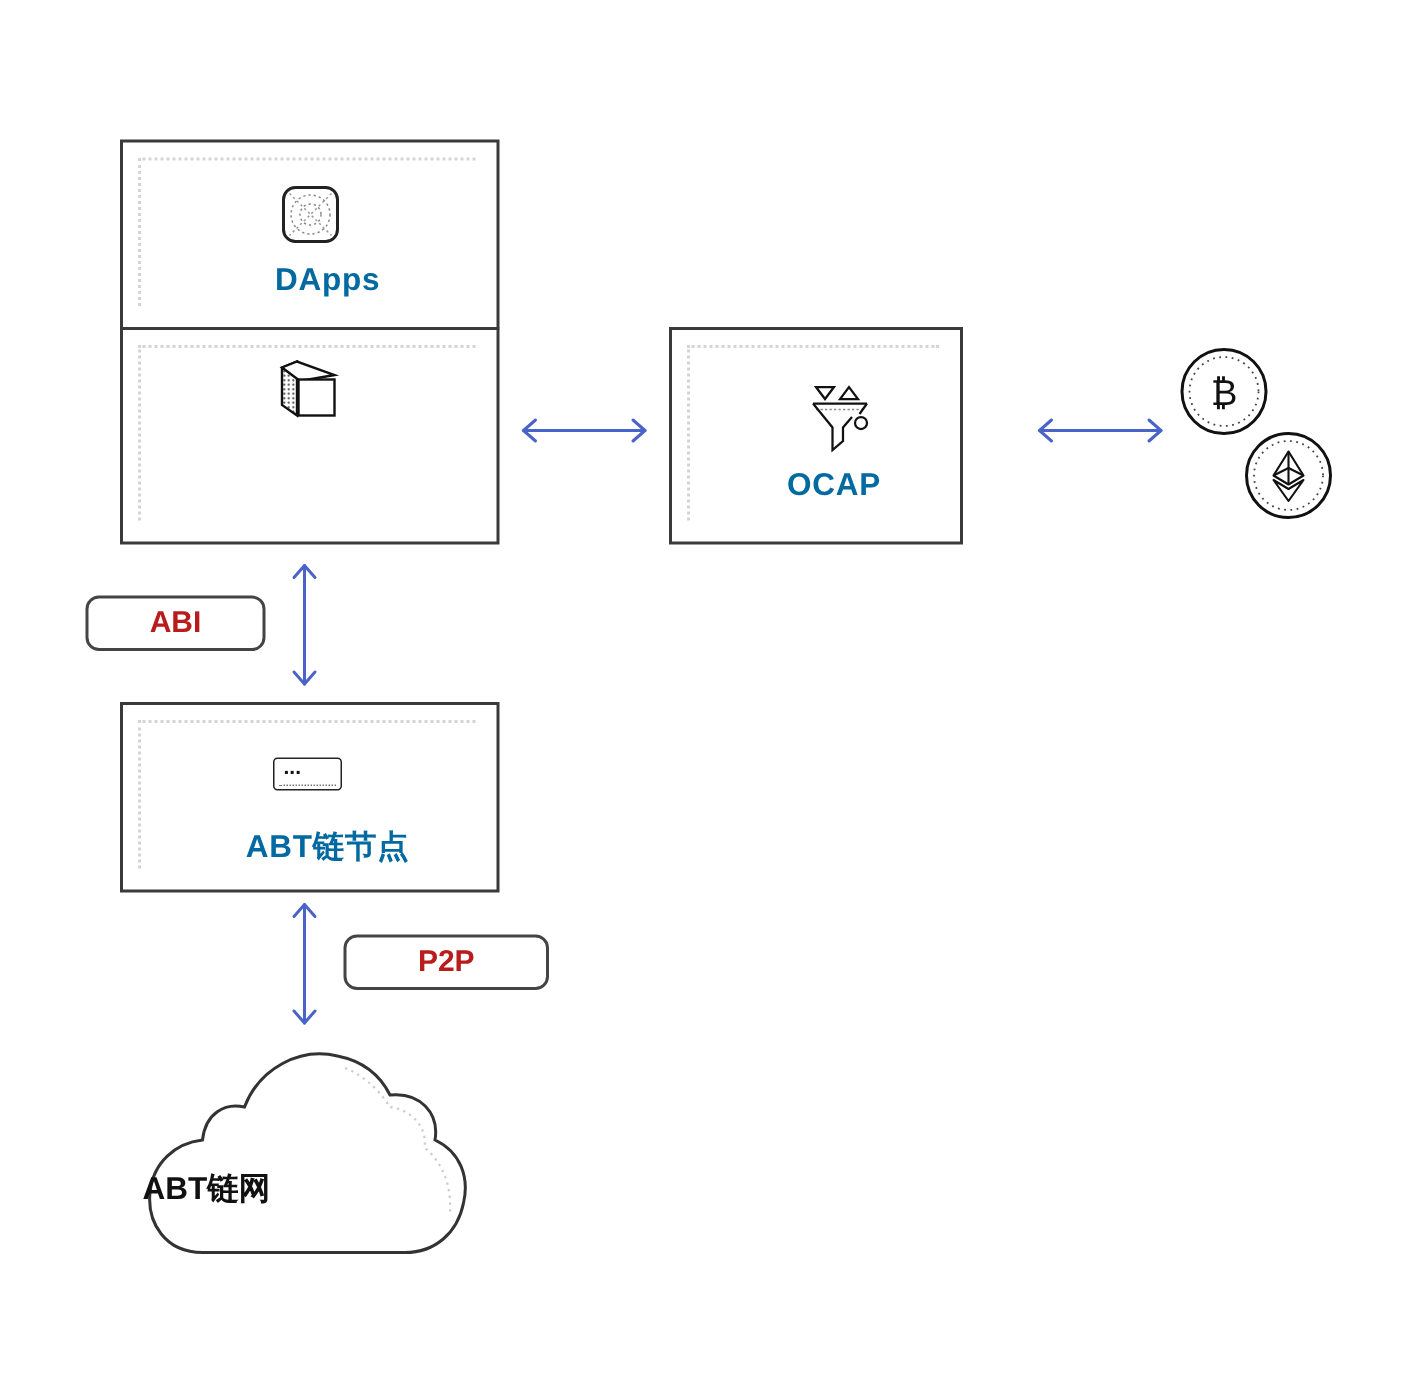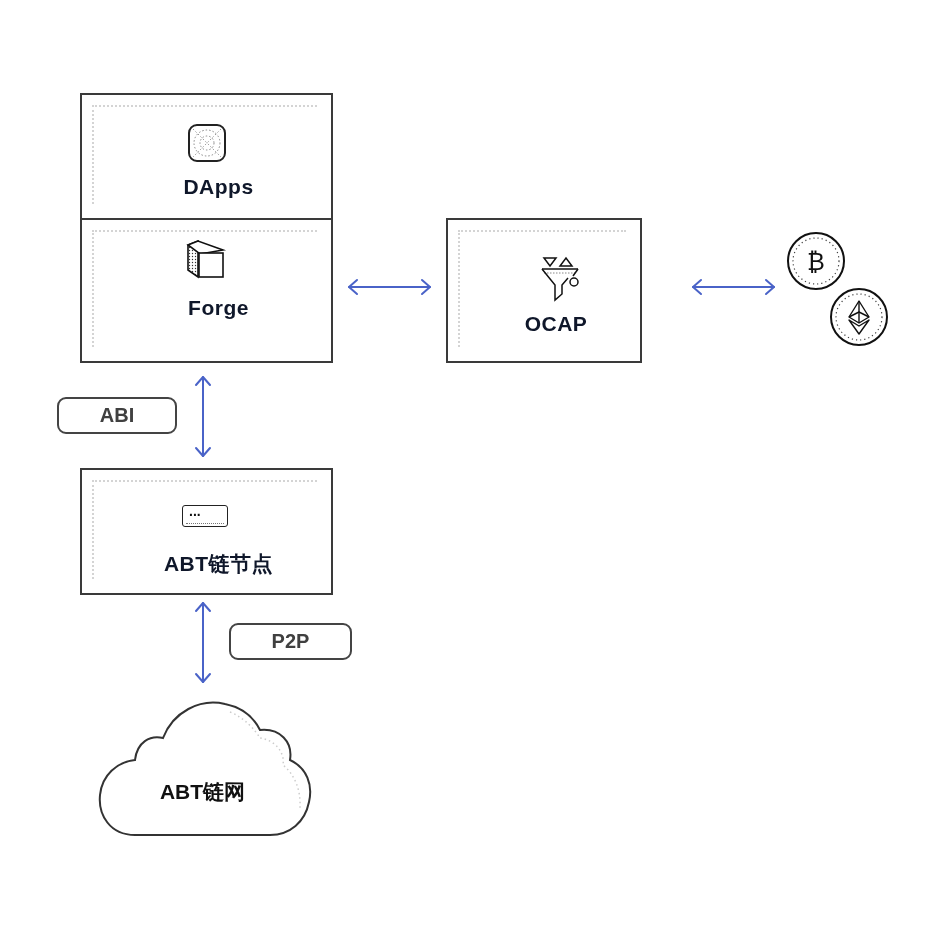--- a/index.html
+++ b/index.html
@@ -2,26 +2,26 @@
 <html><head>
 <meta charset="utf-8">
 <style>
   html, body { margin: 0; padding: 0; background: #ffffff; }
   body { width: 939px; height: 930px; position: relative; overflow: hidden;
          font-family: "Liberation Sans", "DejaVu Sans", sans-serif; color: #111; }
   .box { position: absolute; border: 2px solid #3a3a3a; background: #fff; box-sizing: border-box; }
   .box .dots { position: absolute; left: 10px; top: 10px; right: 14px; bottom: 14px;
                border-top: 2px dotted #d4d4d4; border-left: 2px dotted #d4d4d4; }
   .label { position: absolute; left: 0; right: 0; text-align: center; font-weight: bold;
-           font-size: 21px; letter-spacing: 0.5px; color: #0f172a; padding-left: 24px; }
+           font-size: 21px; letter-spacing: 0.5px; color: #0369a1; padding-left: 24px; }
   .icon { position: absolute; }
   .pill { position: absolute; border: 2px solid #444; border-radius: 9px; background: #fff;
-          box-sizing: border-box; text-align: center; font-weight: bold; font-size: 20px; color: #404040; }
+          box-sizing: border-box; text-align: center; font-weight: bold; font-size: 20px; color: #b91c1c; }
   svg.arrow { position: absolute; overflow: visible; }
-  .cloud-label { position: absolute; text-align: center; font-weight: bold; font-size: 21px; color: #111; }
+  .cloud-label { position: absolute; font-weight: bold; font-size: 21px; color: #111; }
 </style>
 </head>
 <body>
 
 <div class="box" style="left:80px;top:93px;width:253px;height:127px;">
   <div class="dots"></div>
   <svg class="icon" width="40" height="40" viewBox="0 0 40 40" style="left:105px;top:28px;">
     <rect x="2" y="2" width="36" height="36" rx="8" fill="#fff" stroke="#222" stroke-width="2"></rect>
     <circle cx="20" cy="20" r="13" fill="none" stroke="#888" stroke-width="1" stroke-dasharray="1.5 2"></circle>
     <circle cx="20" cy="20" r="7" fill="none" stroke="#888" stroke-width="1" stroke-dasharray="1.5 2"></circle>
@@ -36,21 +36,20 @@
   <svg class="icon" width="42" height="42" viewBox="0 0 42 42" style="left:103px;top:20px;">
     <defs>
       <pattern id="dotpat" width="3" height="3" patternUnits="userSpaceOnUse">
         <circle cx="1.5" cy="1.5" r="0.7" fill="#333"></circle>
       </pattern>
     </defs>
     <polygon points="3,5 13,1 13,37 3,30" fill="url(#dotpat)" stroke="#111" stroke-width="1.6"></polygon>
     <polygon points="3,5 13,1 38,10 15,14" fill="#fff" stroke="#111" stroke-width="1.6"></polygon>
     <rect x="14" y="13" width="24" height="24" fill="#fff" stroke="#111" stroke-width="1.6"></rect>
   </svg>
-  <div class="label" style="top:76px;">Forge</div>
 </div>
 
 <div class="box" style="left:446px;top:218px;width:196px;height:145px;">
   <div class="dots"></div>
   <svg class="icon" width="44" height="46" viewBox="0 0 44 46" style="left:92px;top:36px;">
     <polygon points="4,2 16,2 10,10" fill="none" stroke="#111" stroke-width="1.5"></polygon>
     <polygon points="20,10 32,10 26,2" fill="none" stroke="#111" stroke-width="1.5"></polygon>
     <line x1="2" y1="13" x2="38" y2="13" stroke="#111" stroke-width="1.5"></line>
     <line x1="4" y1="17" x2="36" y2="17" stroke="#888" stroke-width="1" stroke-dasharray="1.5 1.5"></line>
     <polyline points="2,13 15,29 15,44 22,38 22,29 28,22" fill="none" stroke="#111" stroke-width="1.5"></polyline>
@@ -64,21 +63,21 @@
   <div class="dots"></div>
   <div class="icon" style="left:100px;top:35px;width:46px;height:22px;border:1.5px solid #222;border-radius:3px;box-sizing:border-box;background:#fff;">
     <div style="position:absolute;left:6px;top:-3px;font-size:14px;font-weight:bold;color:#111;">...</div>
     <div style="position:absolute;left:3px;right:3px;bottom:2px;border-bottom:1px dotted #777;"></div>
   </div>
   <div class="label" style="top:80px;text-align:center;">ABT链节点</div>
 </div>
 
 <div class="pill" style="left:57px;top:397px;width:120px;height:37px;line-height:33px;">ABI</div>
 
-<div class="pill" style="left:229px;top:623px;width:123px;height:37px;line-height:33px;">P2P</div>
+<div class="pill" style="left:229px;top:623px;width:137px;height:37px;line-height:33px;">P2P</div>
 
 <svg class="arrow" width="939" height="930" style="left:0;top:0;pointer-events:none;">
   <g stroke="#4a63c8" stroke-width="2" fill="none" stroke-linecap="round" stroke-linejoin="round">
     <g>
       <line x1="349" y1="287" x2="430" y2="287"></line>
       <polyline points="357,280 349,287 357,294"></polyline>
       <polyline points="422,280 430,287 422,294"></polyline>
     </g>
     <g>
       <line x1="693" y1="287" x2="774" y2="287"></line>

